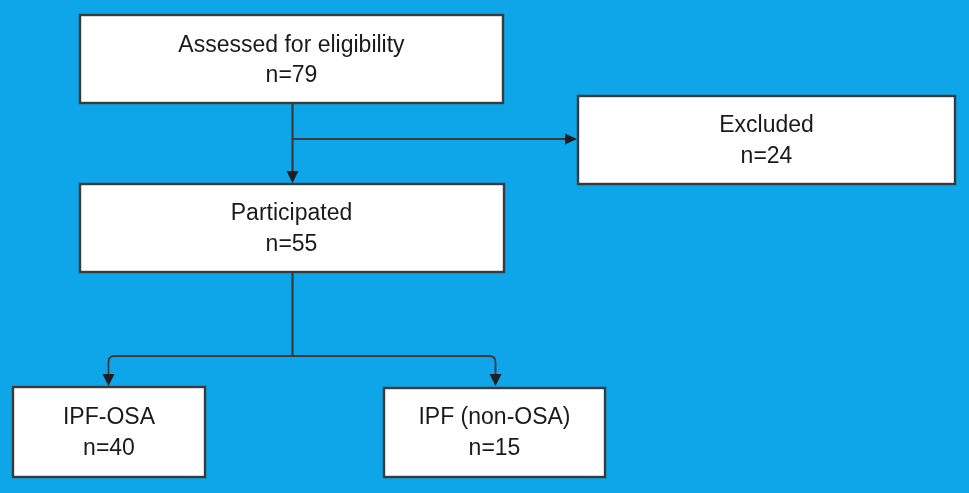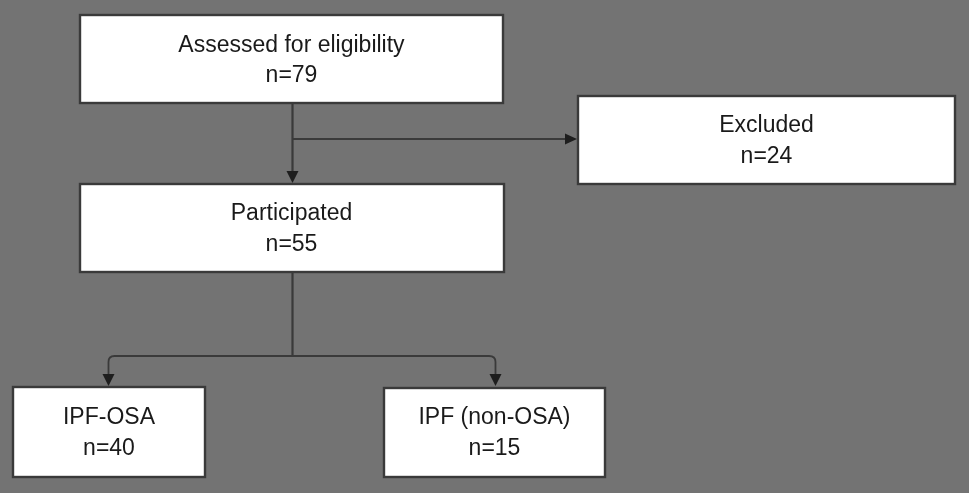--- a/index.html
+++ b/index.html
@@ -10,21 +10,21 @@
   body {
     width: 969px;
     height: 493px;
     overflow: hidden;
     font-family: "Liberation Sans", sans-serif;
   }
   #flowchart-root {
     position: relative;
     width: 969px;
     height: 493px;
-    background: #737373;
+    background: #0ea5e9;
   }
   svg.diagram {
     position: absolute;
     left: 0;
     top: 0;
     width: 969px;
     height: 493px;
     display: block;
   }
   .node-box {

